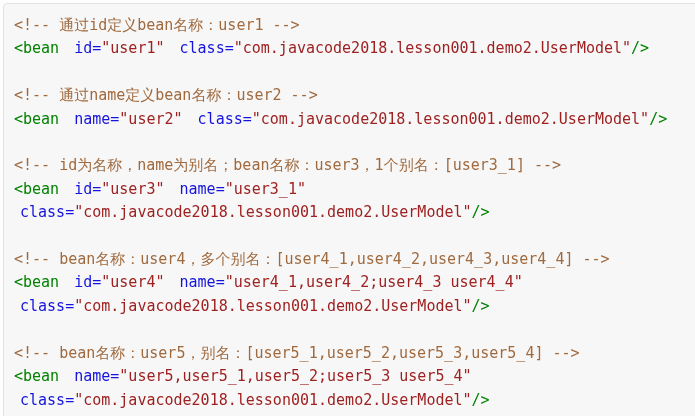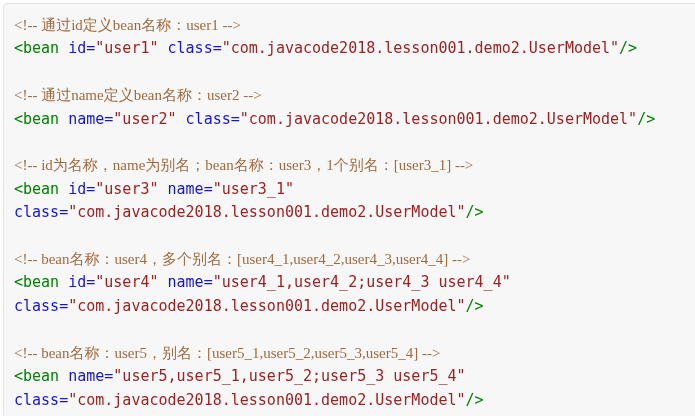--- a/index.html
+++ b/index.html
@@ -24,21 +24,21 @@
     margin:0;
     background:var(--c-bg);
     border:1px solid var(--c-border);
     border-radius:4px;
     padding:10px 10px 10px 10px;
     font-size:15px;
     line-height:23.4px;
     overflow:hidden;
   }
   .line{white-space:pre;min-height:23.4px;}
-  .tok-comment{color:var(--c-comment);font-family:Liberation Serif, serif;}
+  .tok-comment{color:var(--c-comment);}
   .tok-tag{color:var(--c-tag);}
-  .tok-attr{color:var(--c-attr);}
+  .tok-attr{color:var(--c-attr);padding-left:6px;}
   .tok-value{color:var(--c-value);}
 </style>
 </head>
 <body>
 
 <pre class="code-box" id="code-box"><div class="line"><span class="tok-comment">&lt;!-- 通过id定义bean名称：user1 --&gt;</span></div><div class="line"><span class="tok-tag">&lt;bean</span><span class="tok-attr"> id=</span><span class="tok-value">"user1"</span><span class="tok-attr"> class=</span><span class="tok-value">"com.javacode2018.lesson001.demo2.UserModel"</span><span class="tok-tag">/&gt;</span></div><div class="line">&nbsp;</div><div class="line"><span class="tok-comment">&lt;!-- 通过name定义bean名称：user2 --&gt;</span></div><div class="line"><span class="tok-tag">&lt;bean</span><span class="tok-attr"> name=</span><span class="tok-value">"user2"</span><span class="tok-attr"> class=</span><span class="tok-value">"com.javacode2018.lesson001.demo2.UserModel"</span><span class="tok-tag">/&gt;</span></div><div class="line">&nbsp;</div><div class="line"><span class="tok-comment">&lt;!-- id为名称，name为别名；bean名称：user3，1个别名：[user3_1] --&gt;</span></div><div class="line"><span class="tok-tag">&lt;bean</span><span class="tok-attr"> id=</span><span class="tok-value">"user3"</span><span class="tok-attr"> name=</span><span class="tok-value">"user3_1"</span></div><div class="line"><span class="tok-attr">class=</span><span class="tok-value">"com.javacode2018.lesson001.demo2.UserModel"</span><span class="tok-tag">/&gt;</span></div><div class="line">&nbsp;</div><div class="line"><span class="tok-comment">&lt;!-- bean名称：user4，多个别名：[user4_1,user4_2,user4_3,user4_4] --&gt;</span></div><div class="line"><span class="tok-tag">&lt;bean</span><span class="tok-attr"> id=</span><span class="tok-value">"user4"</span><span class="tok-attr"> name=</span><span class="tok-value">"user4_1,user4_2;user4_3 user4_4"</span></div><div class="line"><span class="tok-attr">class=</span><span class="tok-value">"com.javacode2018.lesson001.demo2.UserModel"</span><span class="tok-tag">/&gt;</span></div><div class="line">&nbsp;</div><div class="line"><span class="tok-comment">&lt;!-- bean名称：user5，别名：[user5_1,user5_2,user5_3,user5_4] --&gt;</span></div><div class="line"><span class="tok-tag">&lt;bean</span><span class="tok-attr"> name=</span><span class="tok-value">"user5,user5_1,user5_2;user5_3 user5_4"</span></div><div class="line"><span class="tok-attr">class=</span><span class="tok-value">"com.javacode2018.lesson001.demo2.UserModel"</span><span class="tok-tag">/&gt;</span></div></pre>
 
 </body></html>

